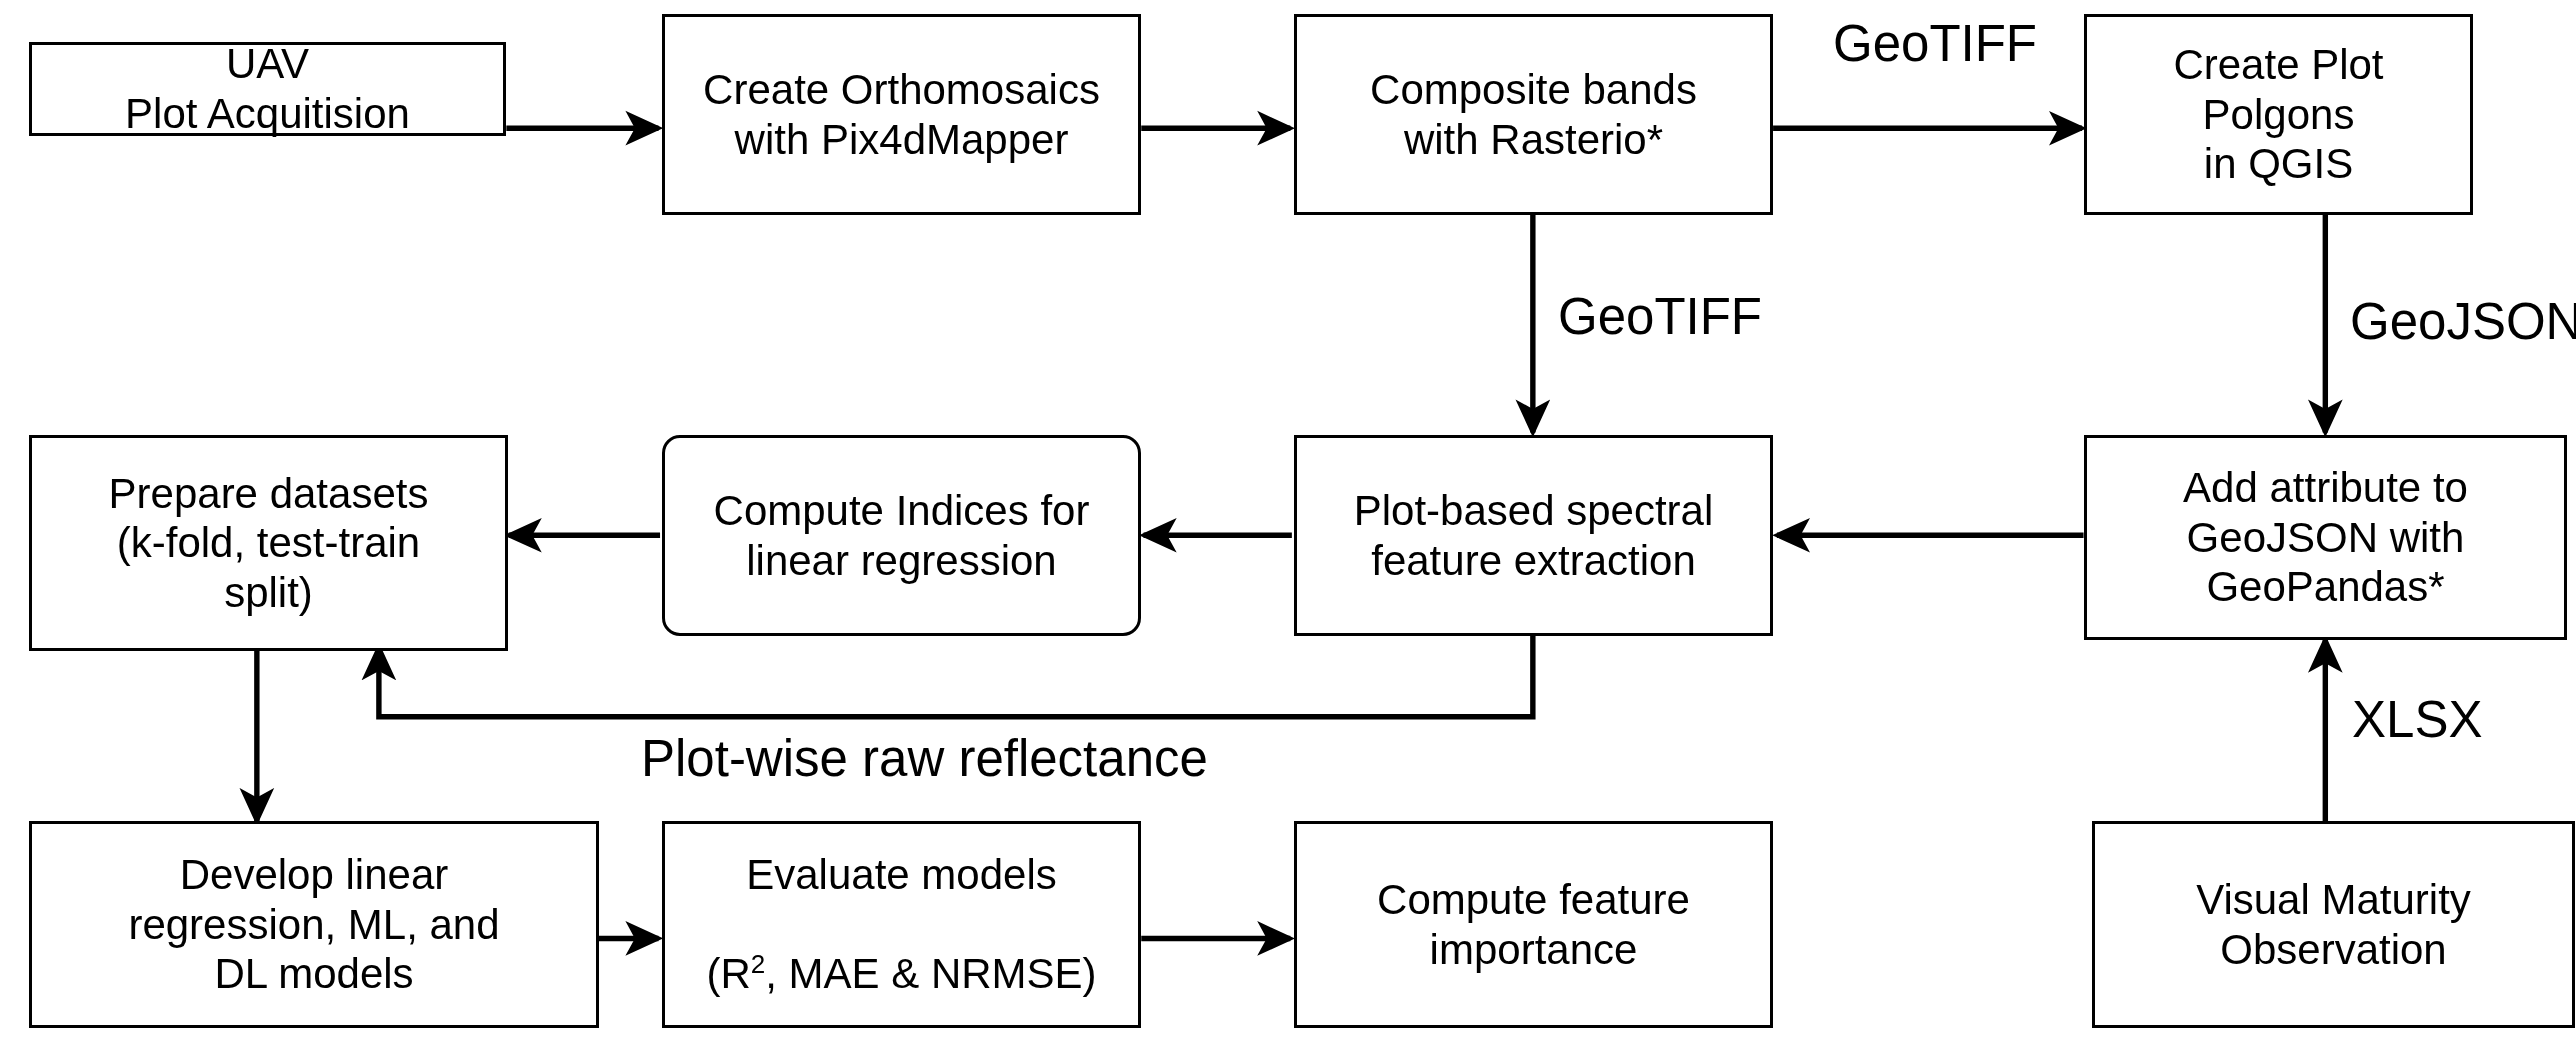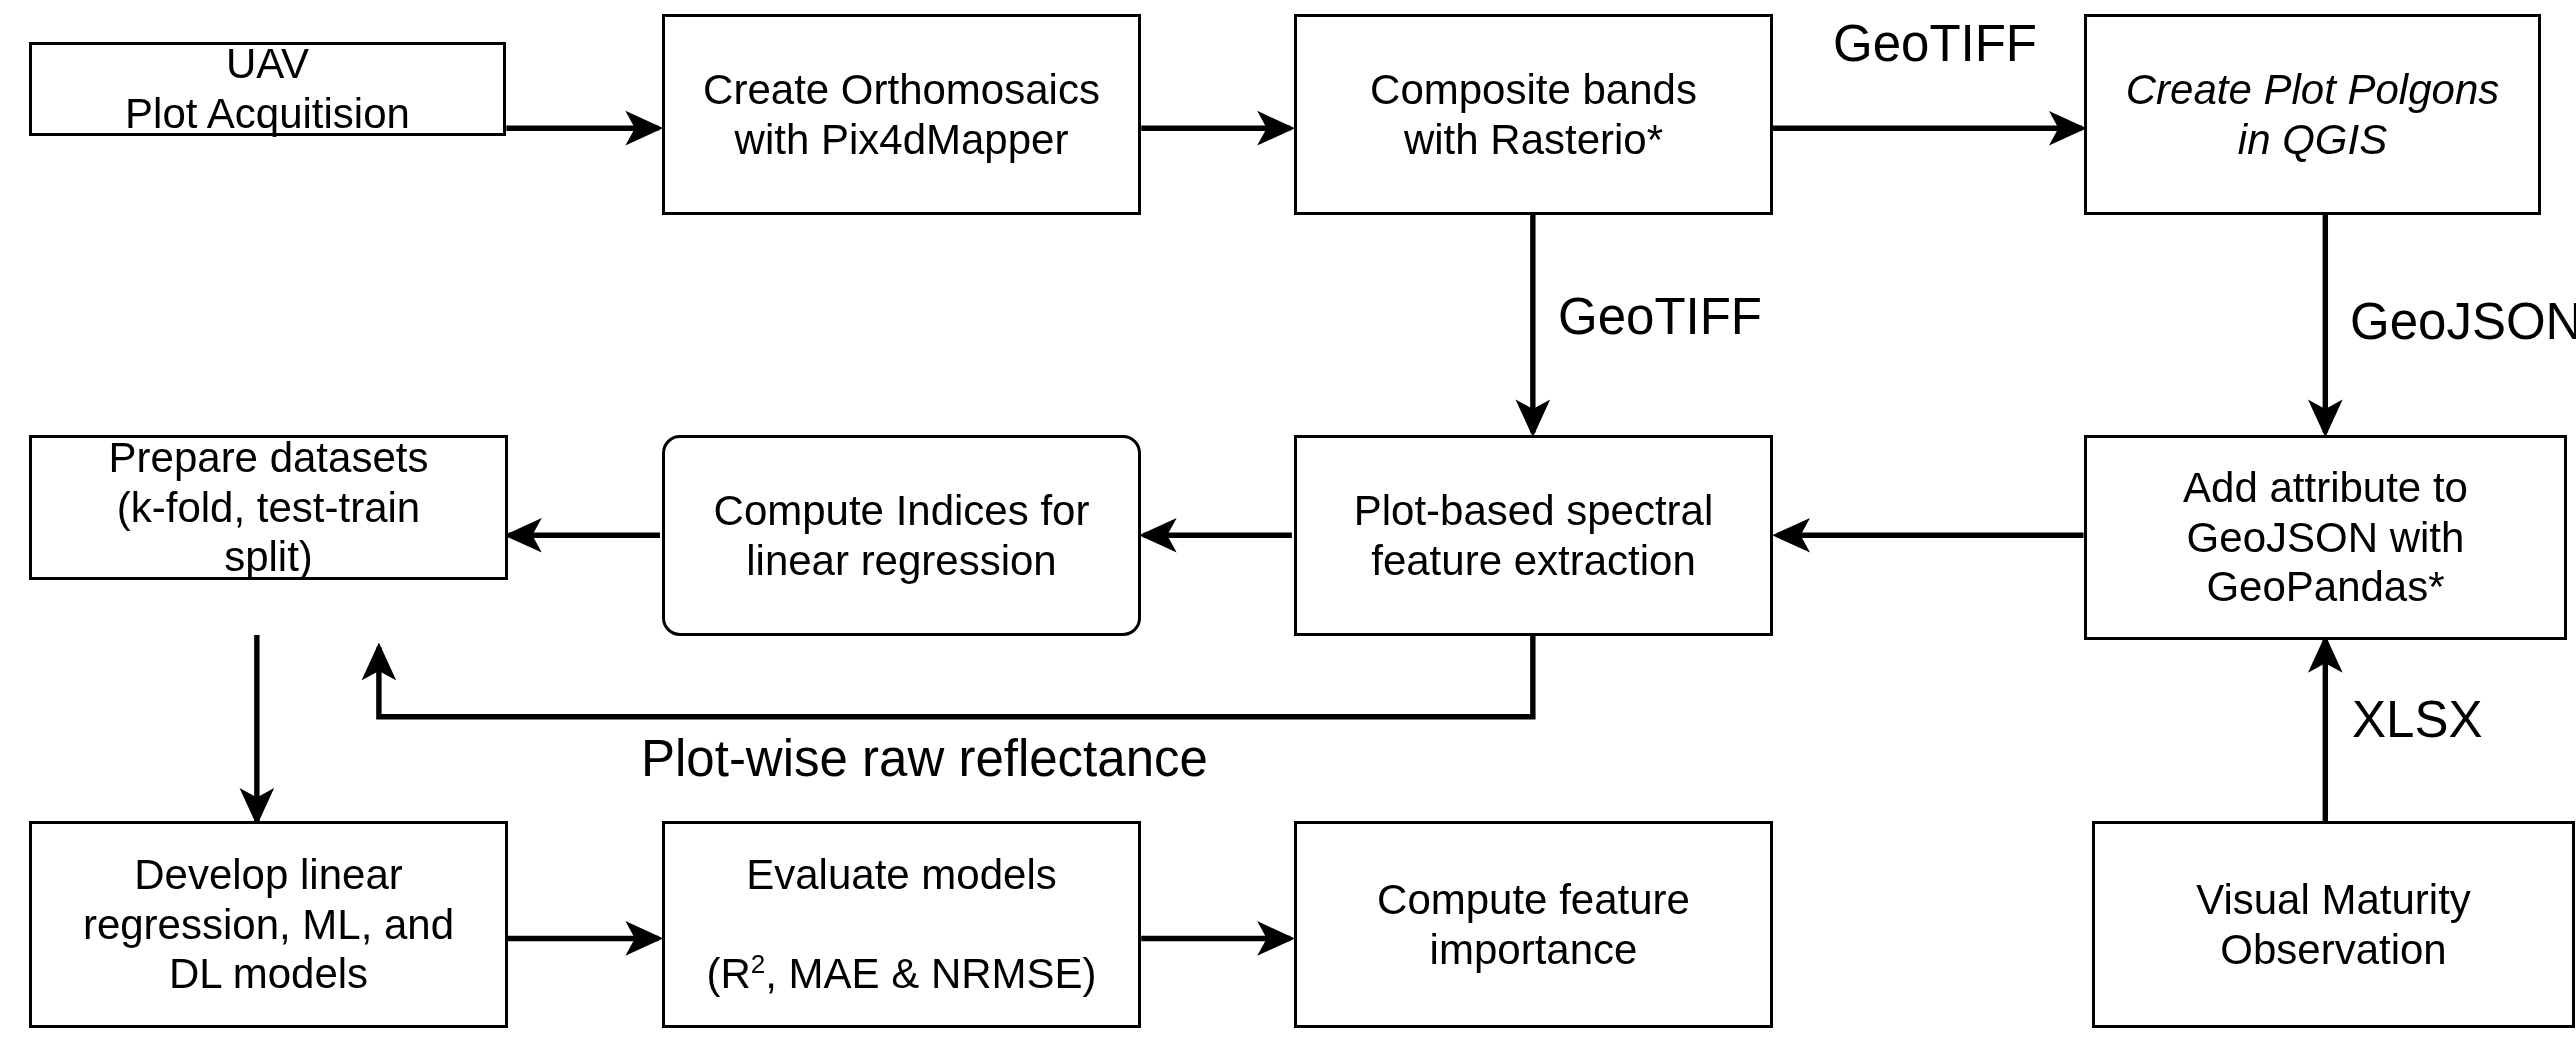--- a/index.html
+++ b/index.html
@@ -95,26 +95,26 @@
   <div class="node" style="left:662px; top:14px; width:479px; height:201px;">
     <span>Create Orthomosaics
 with Pix4dMapper</span>
   </div>
 
   <div class="node" style="left:1294px; top:14px; width:479px; height:201px;">
     <span>Composite bands
 with Rasterio*</span>
   </div>
 
-  <div class="node" style="left:2084px; top:14px; width:457px; height:201px;font-style:italic;">
+  <div class="node" style="left:2084px; top:14px; width:389px; height:201px;">
     <span>Create Plot Polgons
 in QGIS</span>
   </div>
 
-  <div class="node" style="left:29px; top:435px; width:479px; height:145px;">
+  <div class="node" style="left:29px; top:435px; width:479px; height:216px;">
     <span>Prepare datasets
 (k-fold, test-train
 split)</span>
   </div>
 
   <div class="node" style="left:662px; top:435px; width:479px; height:201px;border-radius:18px;">
     <span>Compute Indices for
 linear regression</span>
   </div>
 
@@ -122,21 +122,21 @@
     <span>Plot-based spectral
 feature extraction</span>
   </div>
 
   <div class="node" style="left:2084px; top:435px; width:483px; height:205px;">
     <span>Add attribute to
 GeoJSON with
 GeoPandas*</span>
   </div>
 
-  <div class="node" style="left:29px; top:821px; width:479px; height:207px;">
+  <div class="node" style="left:29px; top:821px; width:570px; height:207px;">
     <span>Develop linear
 regression, ML, and
 DL models</span>
   </div>
 
   <div class="node" style="left:662px; top:821px; width:479px; height:207px;">
     <span style="display:block;">
       <span style="display:block;">Evaluate models</span>
       <span style="display:block;"><span>(R</span><sup>2</sup><span>, MAE &amp; NRMSE)</span></span>
     </span>

